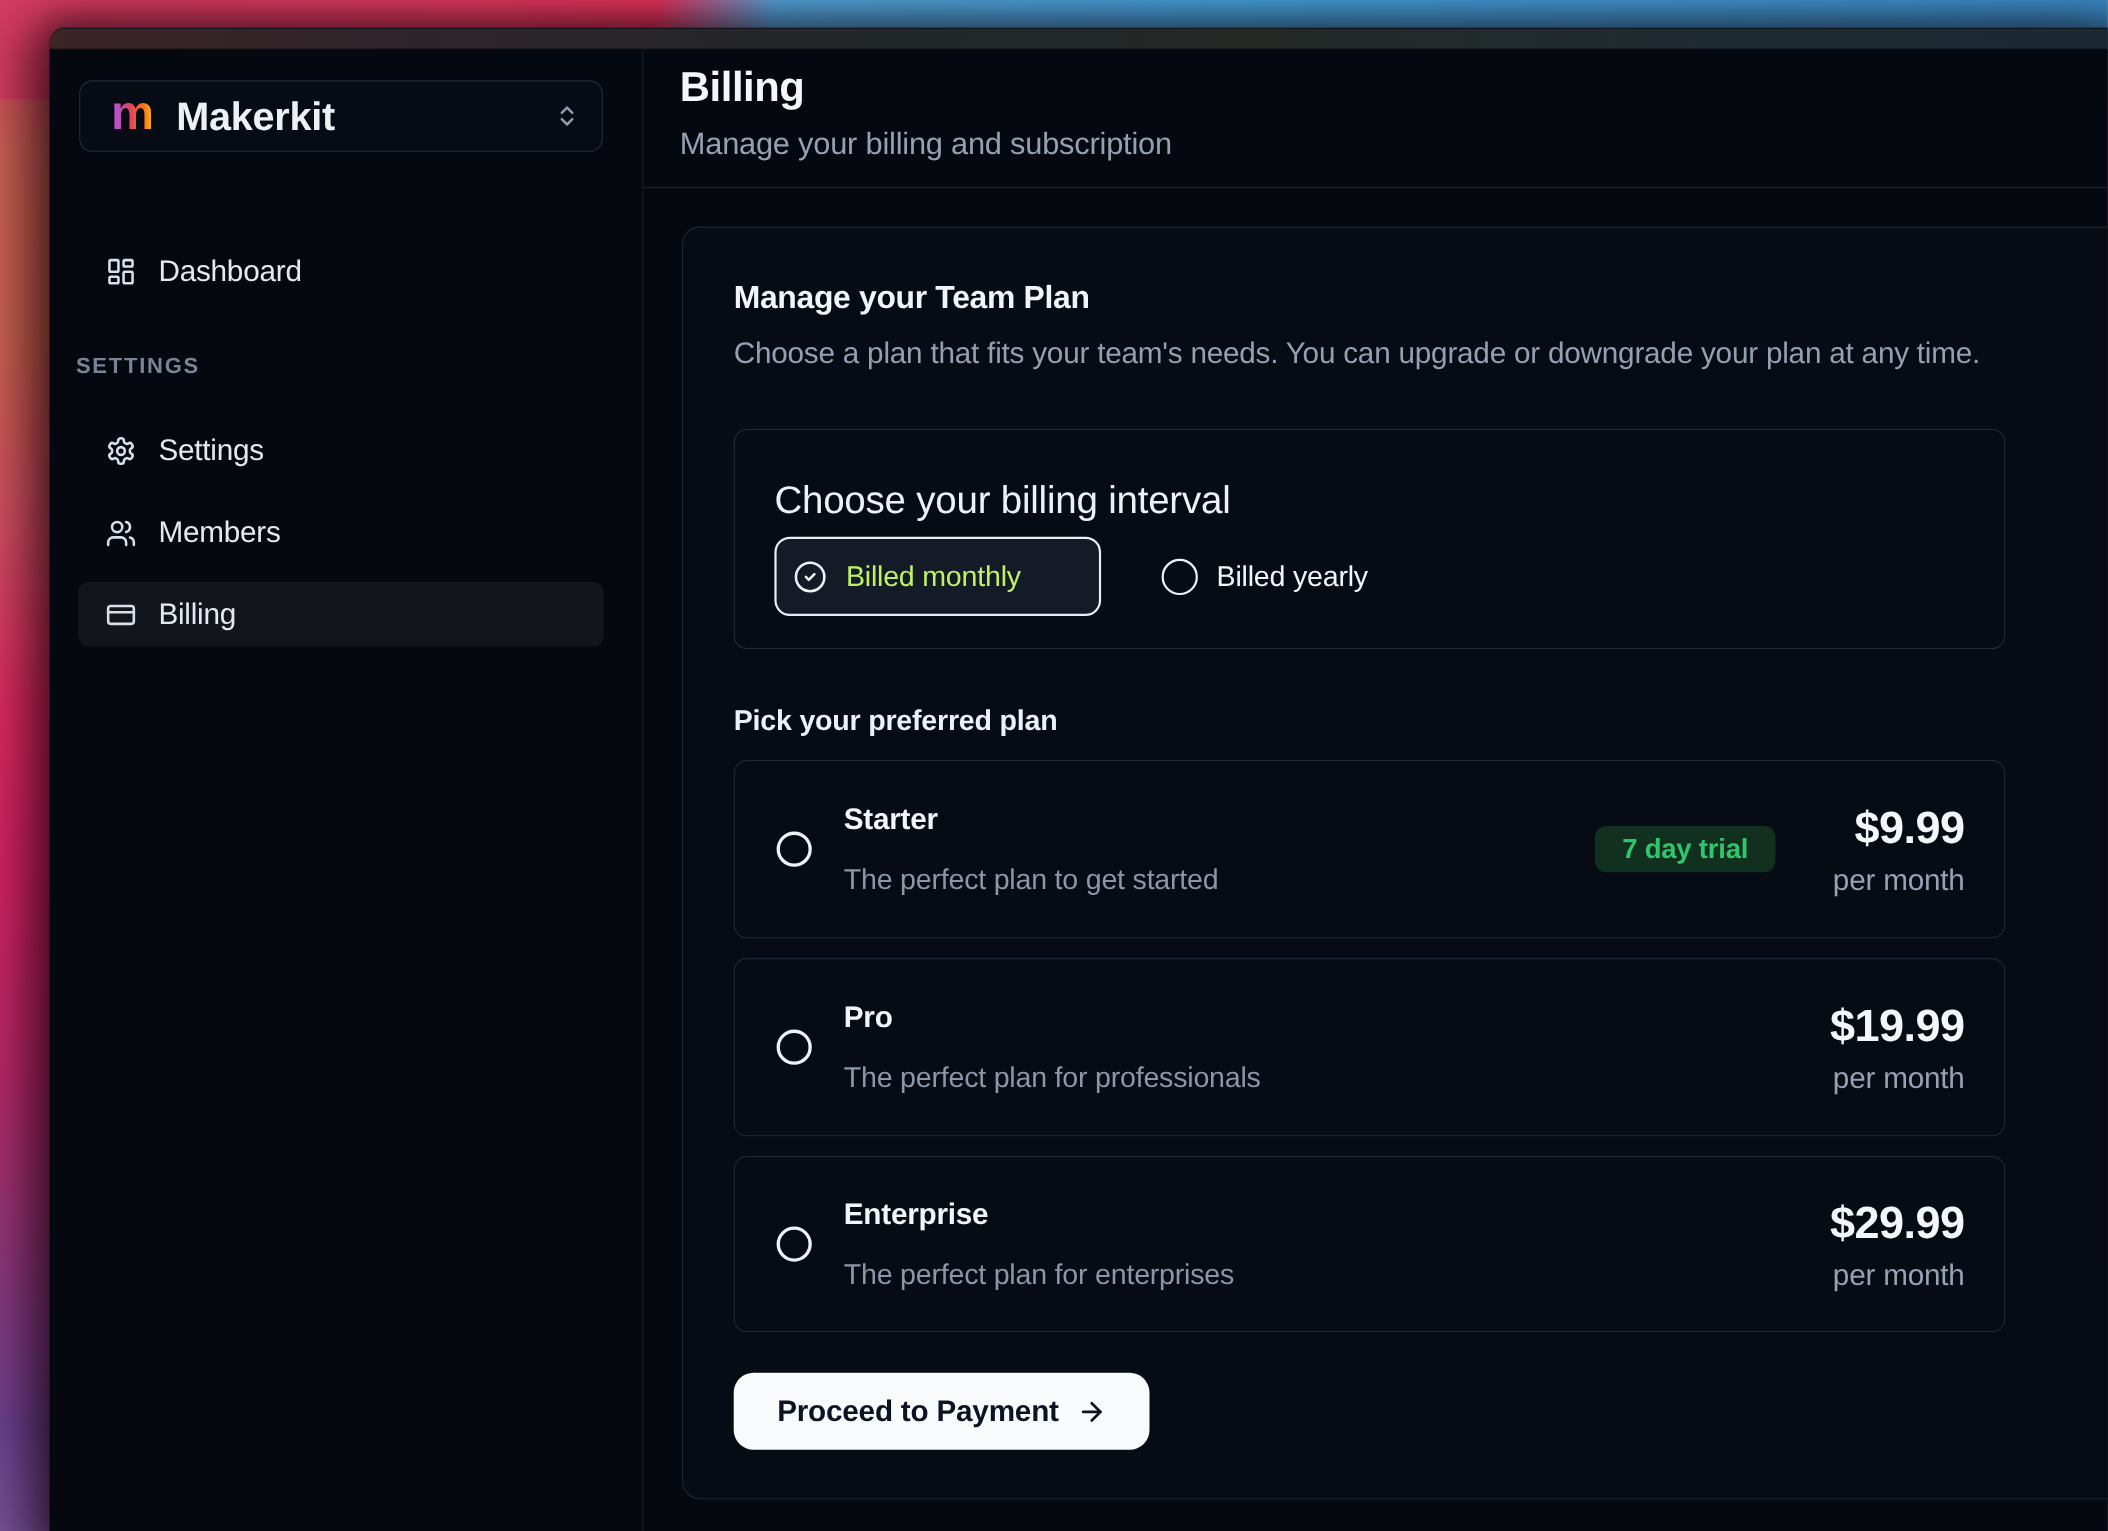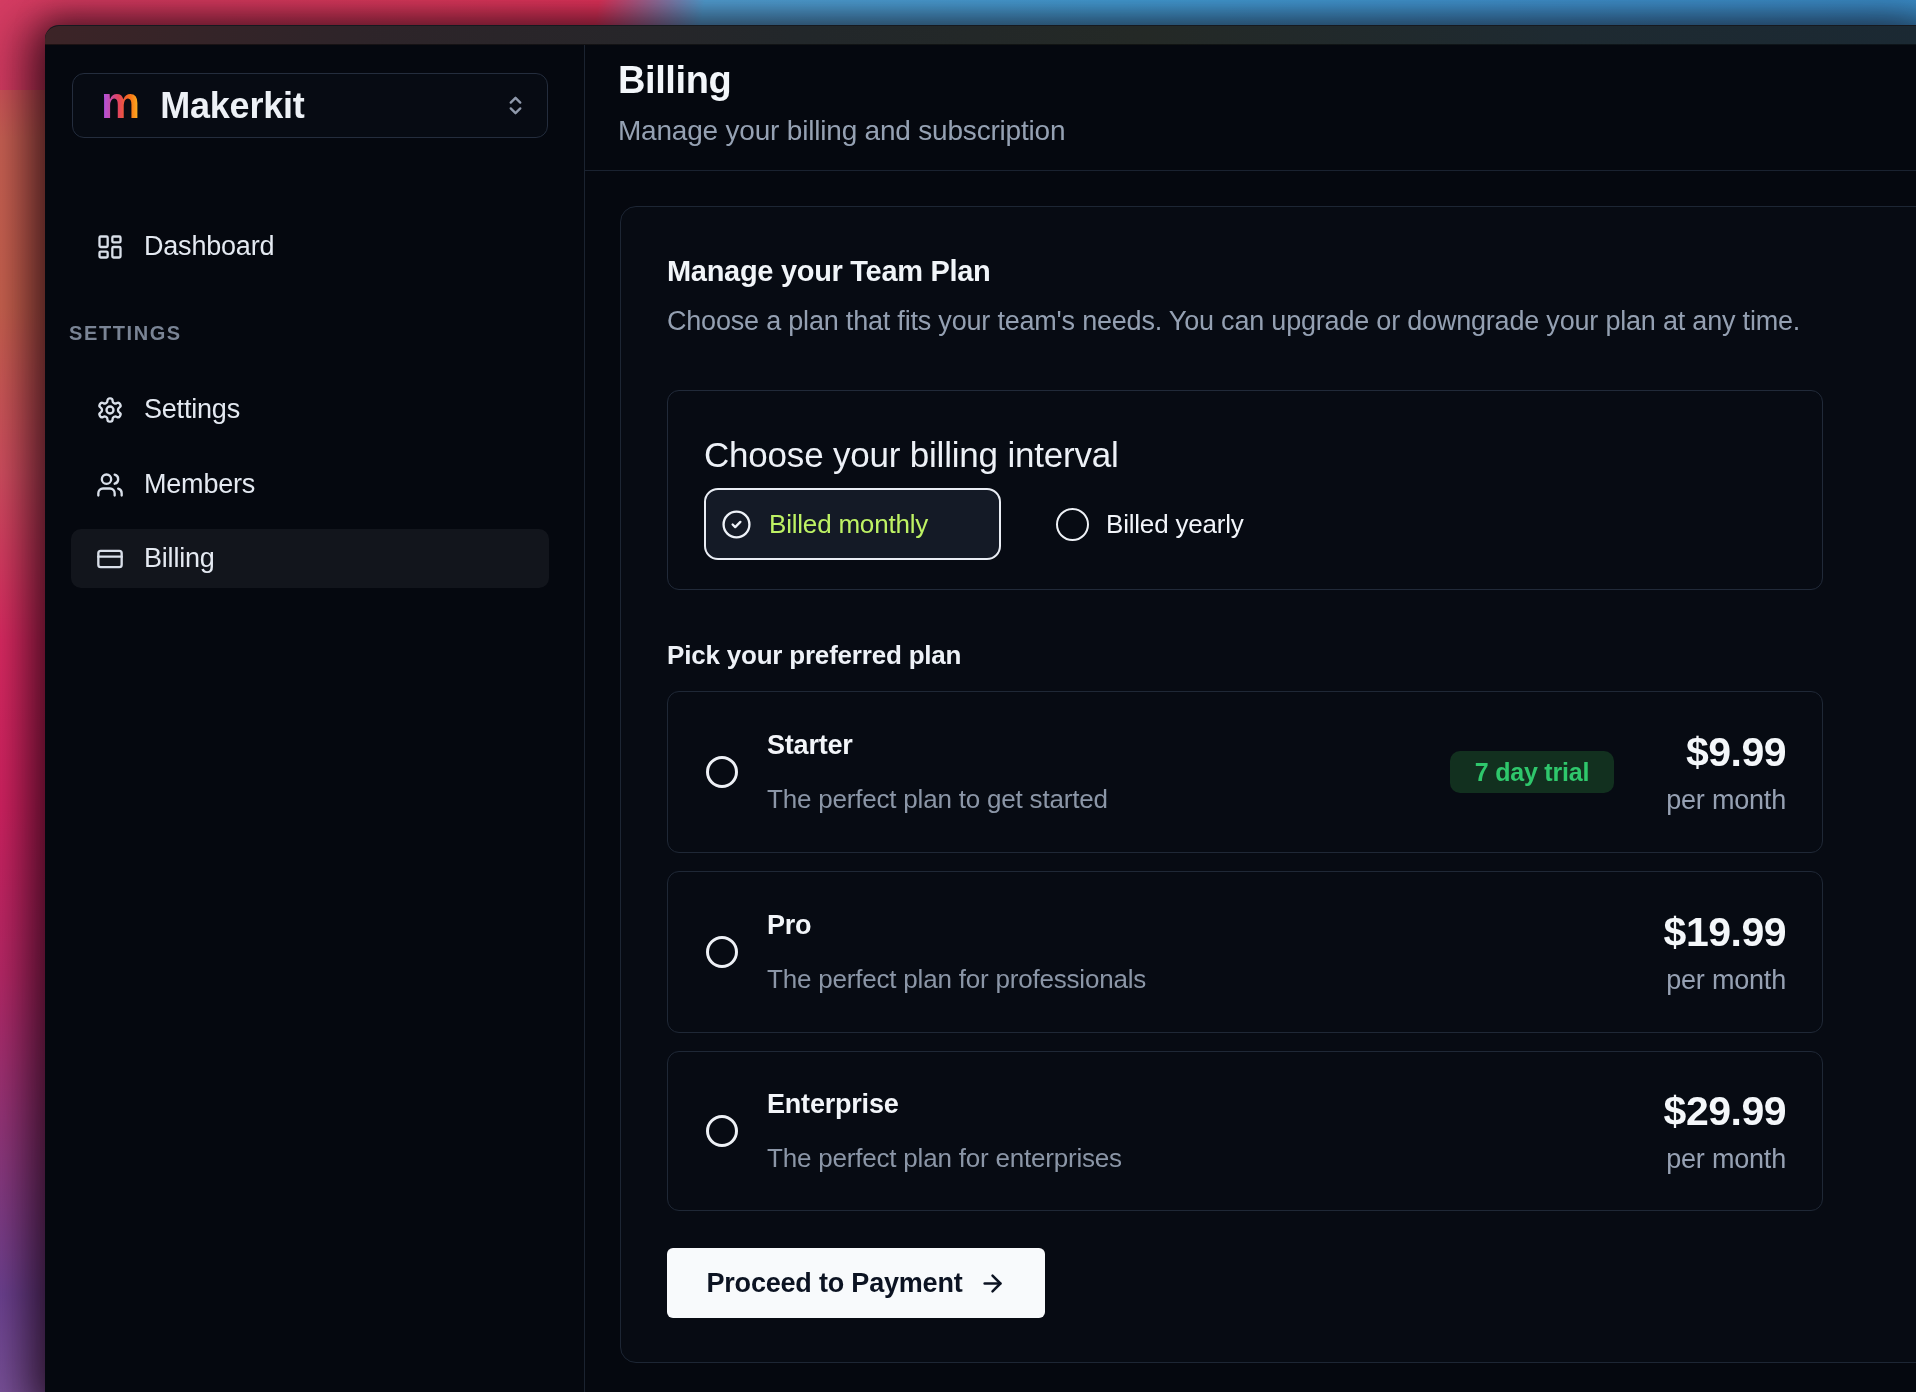--- a/index.html
+++ b/index.html
@@ -105,21 +105,21 @@
   .trial-badge{
     height:42px;line-height:42px;padding:0 25px;border-radius:10px;margin-right:52px;
     background:#12301f;color:#2fc76c;font-size:25px;font-weight:600;letter-spacing:-.2px;
   }
   .plan-price{display:flex;flex-direction:column;align-items:flex-end;gap:9px;}
   .price{font-size:41px;font-weight:700;color:#f4f7fa;letter-spacing:-.5px;}
   .cadence{font-size:27px;color:#96a1b3;letter-spacing:-.2px;}
 
   .cta-button{
     position:absolute;left:46px;top:1041px;width:378px;height:70px;box-sizing:border-box;
-    background:#f8fafc;border-radius:6px;border:none;
+    background:#f8fafc;border-radius:18px;border:none;
     display:flex;align-items:center;justify-content:center;gap:16px;cursor:default;
     font-family:inherit;
   }
   .cta-button .lbl{font-size:27px;font-weight:600;color:#0c1322;letter-spacing:-.2px;}
   .cta-button .icon{color:#0c1322;}
 </style>
 </head>
 <body>
 
 <div class="wallpaper-top"></div>

